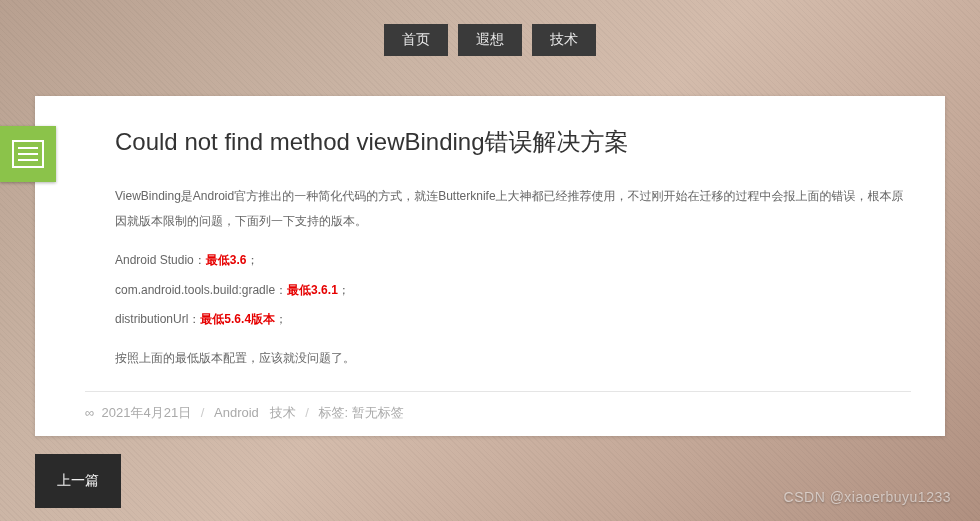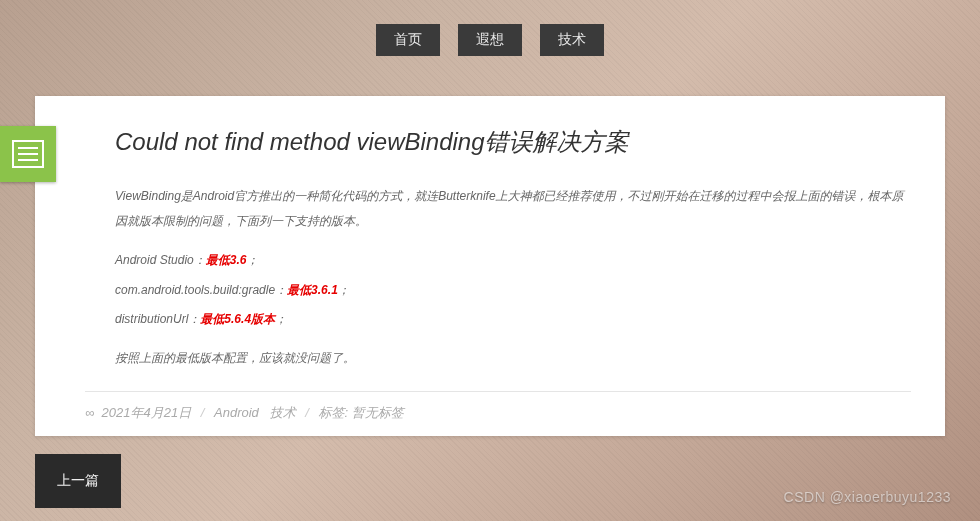--- a/index.html
+++ b/index.html
@@ -10,39 +10,38 @@
       background-image:
         repeating-linear-gradient(45deg, rgba(0,0,0,0.03) 0, rgba(0,0,0,0.03) 1px, transparent 1px, transparent 4px),
         linear-gradient(135deg, #b8a090 0%, #cab4a4 30%, #d4bcac 50%, #c4a898 75%, #b09080 100%);
       font-family: "Microsoft YaHei", Arial, sans-serif;
       position: relative;
       overflow: hidden;
     }
     .nav {
       display: flex;
       justify-content: center;
-      gap: 18px;
+      gap: 10px;
       padding-top: 24px;
     }
     .nav-item {
       background: #3a3a3a;
       color: #e8e8e8;
       border: none;
       padding: 7px 18px;
       font-size: 14px;
       cursor: pointer;
       font-family: inherit;
     }
     .article-card {
       background: #fff;
       margin: 40px 35px 0 35px;
       padding: 30px 34px 0 80px;
       position: relative;
       box-shadow: 0 1px 4px rgba(0,0,0,0.15);
-      font-style: italic;
     }
     .icon-badge {
       position: absolute;
       left: -35px;
       top: 30px;
       width: 56px;
       height: 56px;
       background: #8bc34a;
       display: flex;
       align-items: center;

